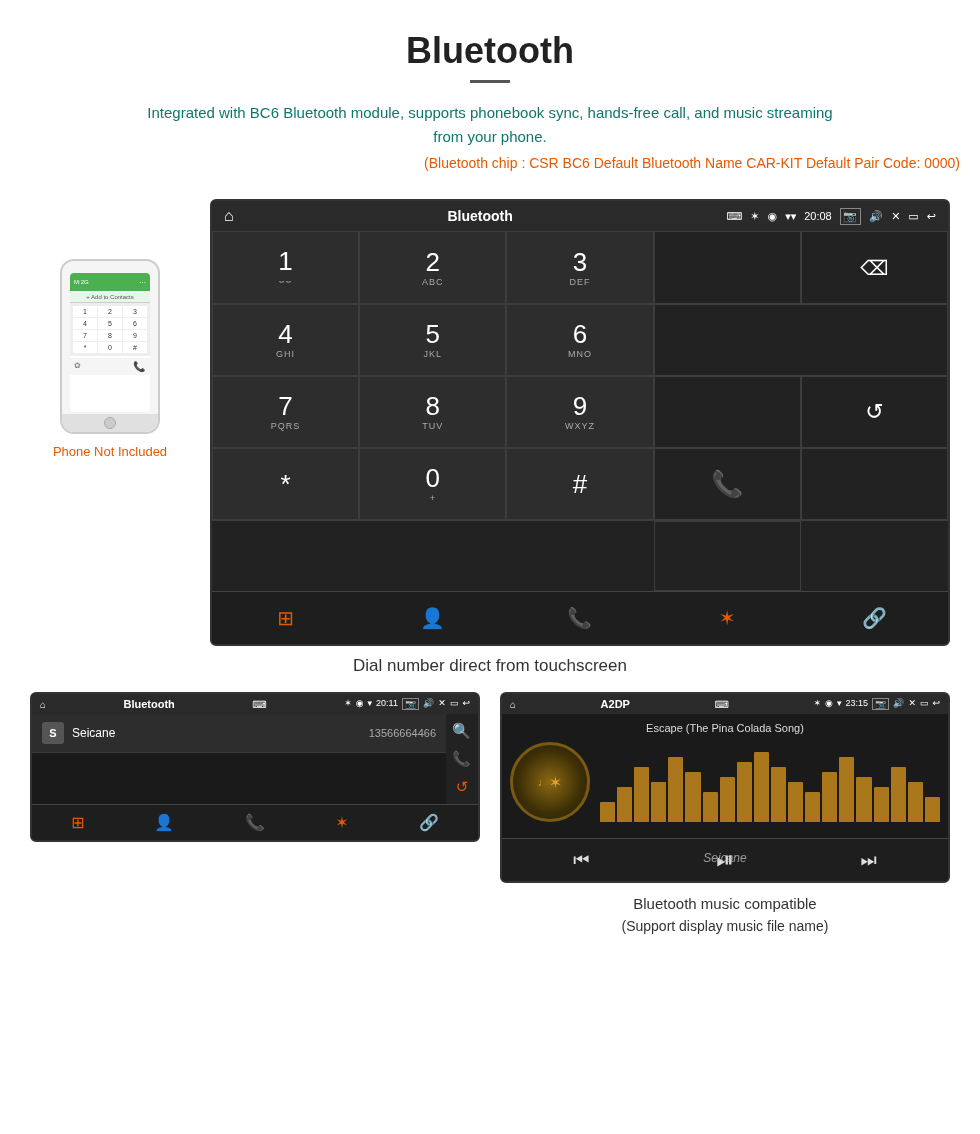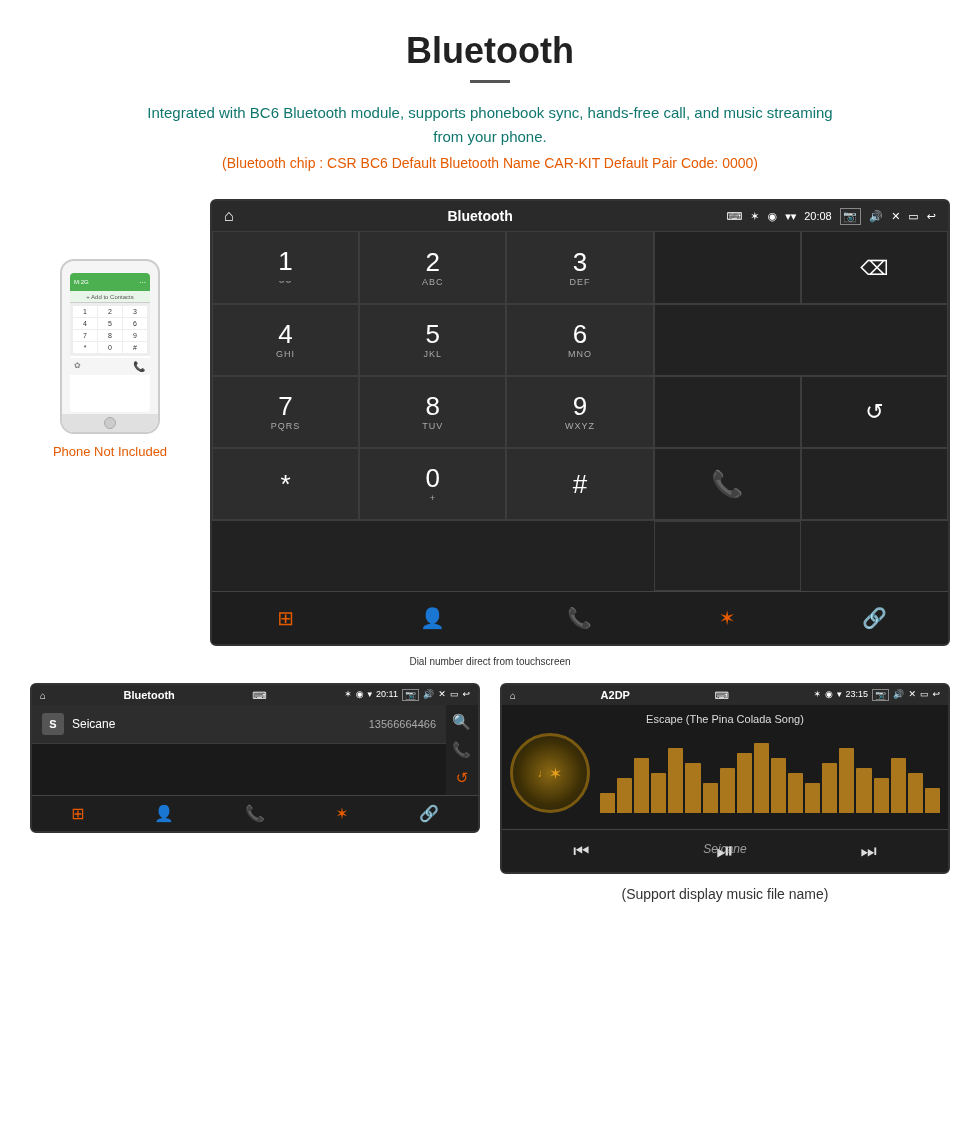--- a/index.html
+++ b/index.html
@@ -32,20 +32,21 @@
       font-size: 15px;
       color: #0f766e;
       line-height: 1.6;
       max-width: 700px;
       margin: 0 auto 6px;
     }
     .bluetooth-specs {
       font-size: 14px;
       color: #e55a00;
       margin-bottom: 18px;
+      text-align: right;
     }
 
     
     .main-section {
       display: flex;
       flex-direction: row;
       align-items: flex-start;
       padding: 0 30px;
       gap: 20px;
       margin-bottom: 10px;
@@ -201,21 +202,21 @@
       align-items: center;
       justify-content: center;
       padding: 14px 8px;
       color: #e55a00;
       font-size: 20px;
       cursor: pointer;
     }
 
     .caption-main {
       text-align: center;
-      font-size: 10px;
+      font-size: 17px;
       color: #333;
       margin: 8px 0 16px;
     }
 
     
     .bottom-screens {
       display: flex;
       gap: 20px;
       padding: 0 30px;
       margin-bottom: 14px;
@@ -623,16 +624,17 @@
         <span class="music-ctrl-btn">⏮</span>
         <span class="music-ctrl-btn" style="font-size:22px;">⏯</span>
         <span class="music-ctrl-btn">⏭</span>
       </div>
     </div>
 
     <div style="position:relative;height:0;">
       <span style="position:absolute;top:-42px;left:50%;transform:translateX(-50%);color:#bbb;font-size:12px;font-style:italic;opacity:0.8;">Seicane</span>
     </div>
     <div class="caption-block">
+      <div class="cap-main">Bluetooth music compatible</div>
       <div>(Support display music file name)</div>
     </div>
   </div>
 </div>
 
 </body></html>

